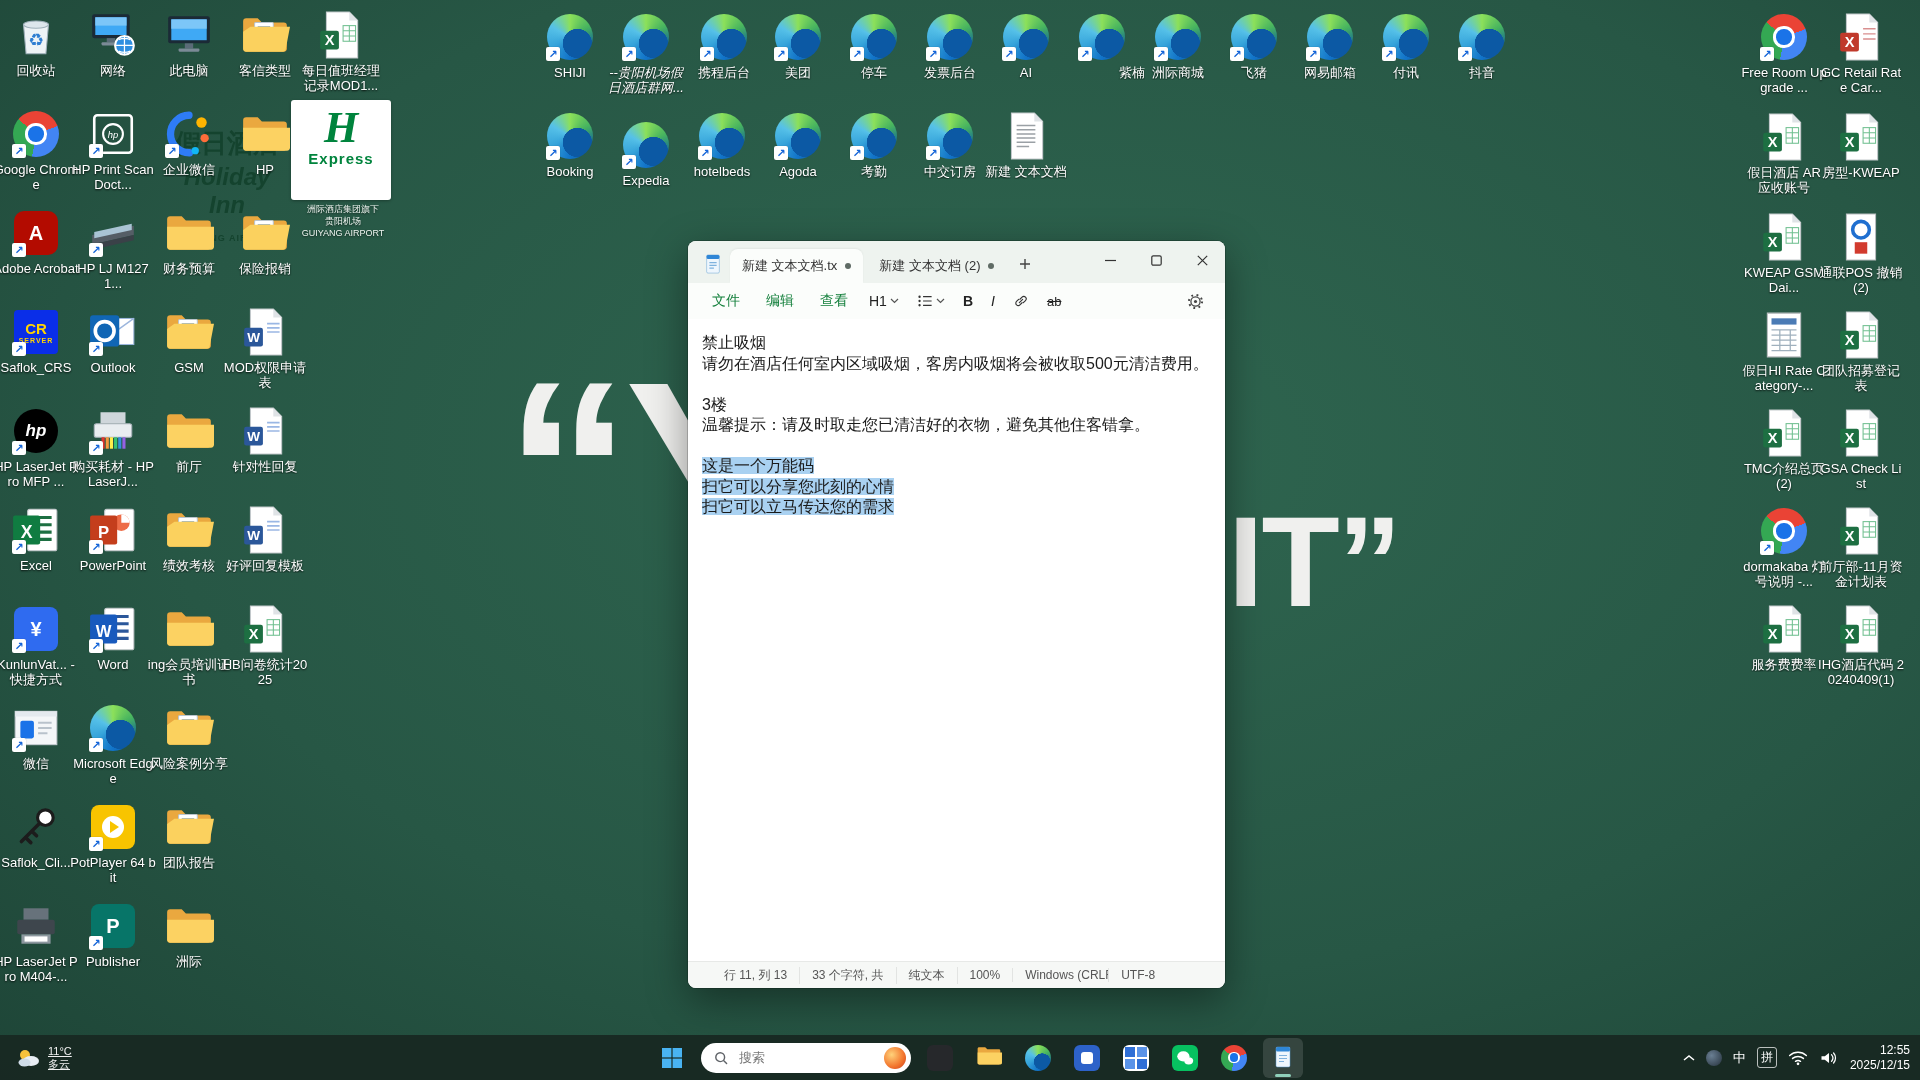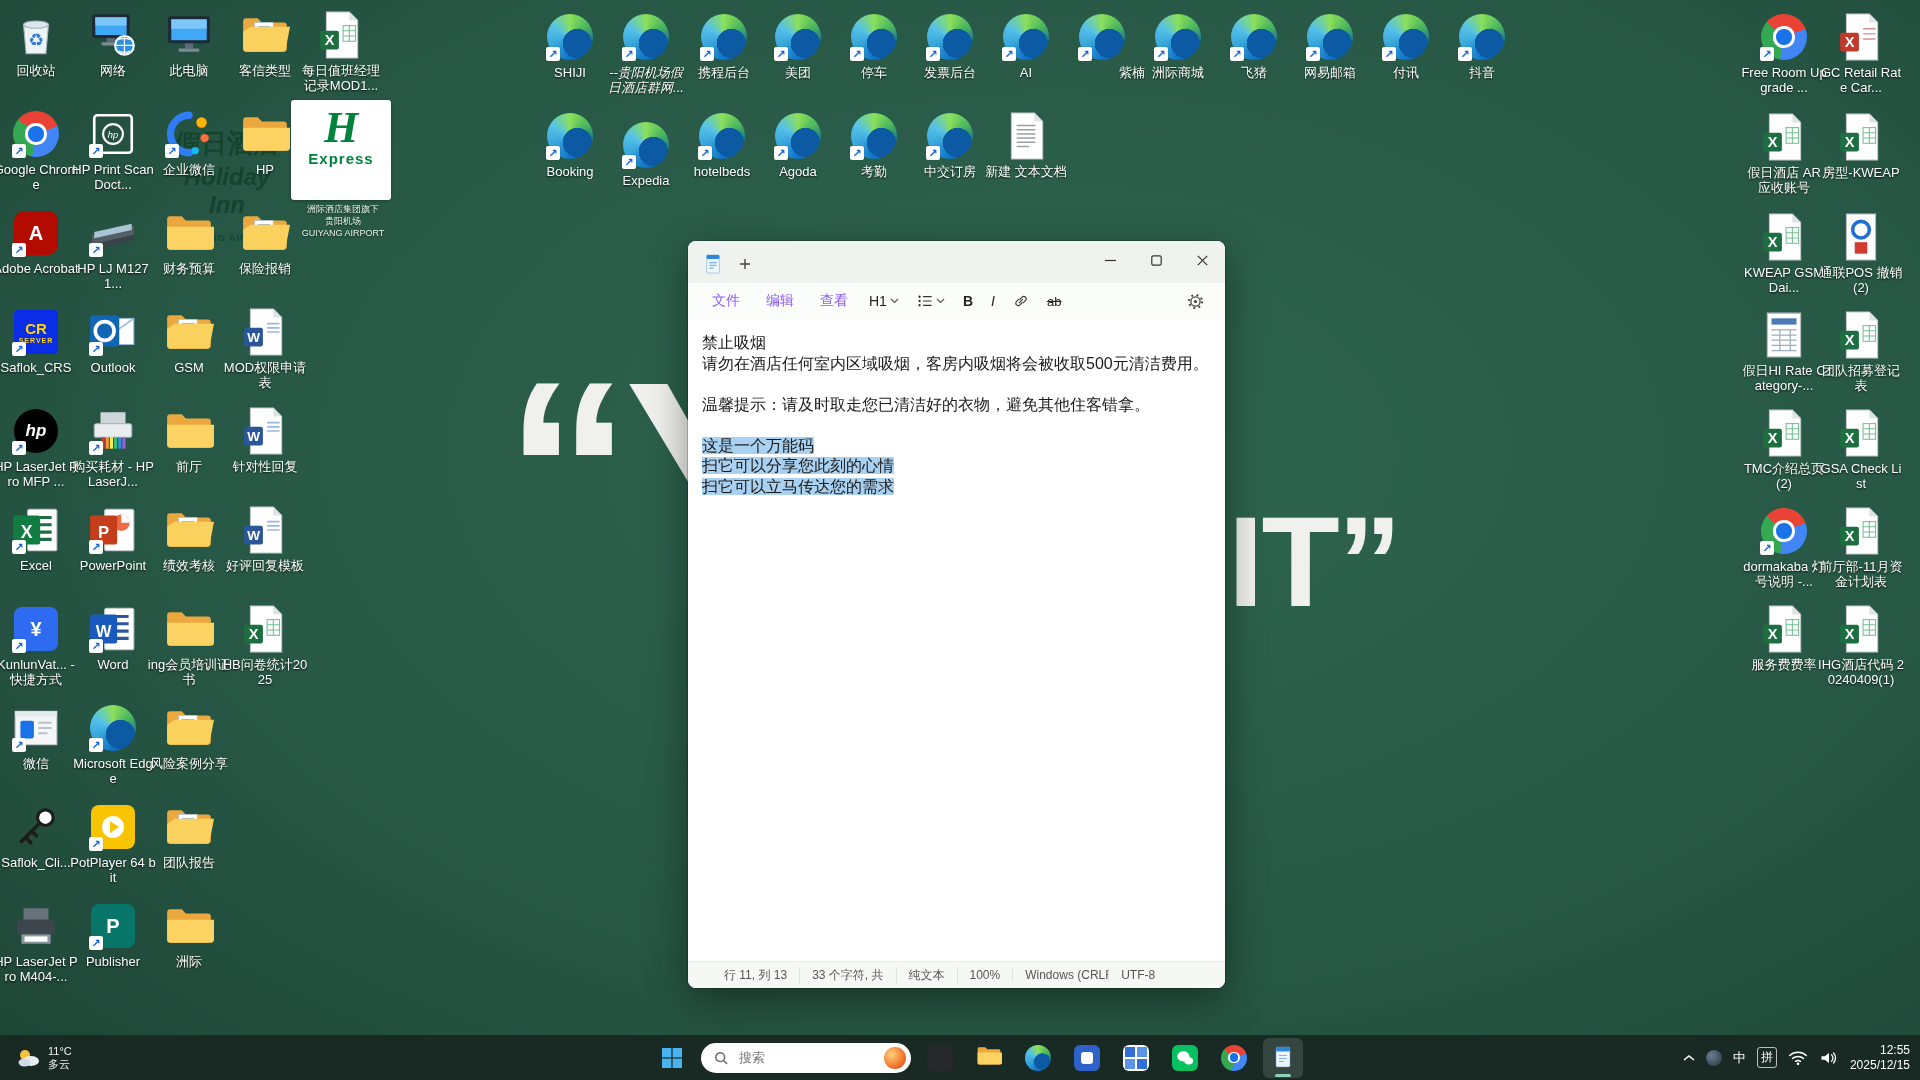--- a/index.html
+++ b/index.html
@@ -50,40 +50,40 @@
   .appico{width:26px;height:34px;display:flex;align-items:center;justify-content:center;margin-bottom:2px;}
   .appico svg{width:20px;height:22px;}
   .tab{height:34px;display:flex;align-items:center;gap:8px;padding:0 12px;font-size:13px;color:#333;
     border-radius:8px 8px 0 0;margin-left:4px;max-width:170px;white-space:nowrap;}
   .tab.active{background:#fbfdfb;box-shadow:0 -1px 2px rgba(0,0,0,.05);}
   .dot{width:6px;height:6px;border-radius:50%;background:#5f6b65;flex:none;}
   .newtab{width:30px;height:30px;border:none;background:transparent;margin:0 0 4px 4px;border-radius:4px;display:flex;align-items:center;justify-content:center;}
   .wctrl{margin-left:auto;display:flex;height:42px;align-self:flex-start;}
   .wbtn{width:46px;height:38px;display:flex;align-items:center;justify-content:center;background:transparent;border:none;}
   .toolbar{height:36px;display:flex;align-items:center;gap:4px;padding:0 14px 0 14px;background:#fbfdfb;flex:none;}
-  .menu-btn{border:none;background:transparent;font-size:14px;color:#8b5cf6;padding:5px 10px;border-radius:5px;}
+  .menu-btn{border:none;background:transparent;font-size:14px;color:#15803d;padding:5px 10px;border-radius:5px;}
   .fmt-btn{border:none;background:transparent;font-size:14px;color:#222;padding:4px 7px;border-radius:5px;display:flex;align-items:center;gap:3px;}
   .fmt-btn svg{display:block;}
   .bold-b{font-weight:bold;}
   .italic-i{font-style:italic;font-family:"Liberation Serif","DejaVu Serif",serif;}
   .strike-ab{text-decoration:line-through;font-size:13px;}
   .tspacer{flex:1;}
   .content{flex:1;background:#fff;padding:14px 6px 0 14px;overflow:hidden;}
   .line{font-size:16px;line-height:20.5px;white-space:pre;color:#1b1b1b;min-height:20.5px;}
   .line .sel{background:#a9d1f1;}
   .statusbar{height:27px;background:#f6f8f6;border-top:1px solid #e7e9e7;display:flex;align-items:center;
     font-size:12px;color:#555;padding-left:24px;flex:none;}
   .seg{padding:0 12px;border-right:1px solid #e2e4e2;white-space:nowrap;overflow:hidden;}
   .seg:last-child{border-right:none;}
 
   
   .taskbar{position:absolute;left:0;bottom:0;width:1920px;height:45px;z-index:10;
     background:rgba(24,41,34,.96);display:flex;align-items:center;}
   .tb-weather{position:absolute;left:8px;top:0;height:45px;display:flex;align-items:center;gap:6px;padding:0 8px;color:#f0f0f0;}
-  .wx{font-size:11px;line-height:13px;}
+  .wx{font-size:11px;line-height:13px;text-decoration:underline;}
   .tb-center{position:absolute;left:652px;top:0;height:45px;display:flex;align-items:center;gap:9px;}
   .tb{width:40px;height:40px;border-radius:6px;display:flex;align-items:center;justify-content:center;position:relative;}
   .tb.active{background:rgba(255,255,255,.13);}
   .tb.active::after{content:"";position:absolute;bottom:1px;left:12px;width:16px;height:3px;border-radius:2px;background:#8fd0ba;}
   .tsq{width:26px;height:26px;border-radius:6px;display:flex;align-items:center;justify-content:center;}
   .search-pill{width:210px;height:30px;background:#fff;border-radius:16px;display:flex;align-items:center;gap:8px;padding:0 5px 0 12px;}
   .search-pill input{border:none;outline:none;flex:1;font-size:13px;color:#333;background:transparent;width:100px;}
   .sball{width:22px;height:22px;border-radius:50%;background:radial-gradient(circle at 35% 35%,#ffd27a,#f2742c 60%,#c93a1e);}
   .tb-tray{position:absolute;right:6px;top:0;height:45px;display:flex;align-items:center;gap:11px;color:#fff;padding-right:4px;}
   .trayic{display:flex;align-items:center;justify-content:center;}
@@ -807,20 +807,30 @@
 
   <div class="win">
     <div class="tabbar">
       <div class="appico">
         <svg viewBox="0 0 44 48">
             <rect x="8" y="4" width="28" height="40" rx="3" fill="#eef6fd" stroke="#5a9bd0"></rect>
             <rect x="8" y="4" width="28" height="9" rx="3" fill="#2f86d6"></rect>
             <path d="M14 21h16M14 27h16M14 33h10" stroke="#7fb2de" stroke-width="2.4"></path>
           </svg>
       </div>
+      <div id="tabstrip" style="display:flex;align-items:flex-end;">
+          <div class="tab active">
+            <span>新建 文本文档.tx</span>
+            <span class="dot"></span>
+          </div>
+          <div class="tab">
+            <span>新建 文本文档 (2)</span>
+            <span class="dot"></span>
+          </div>
+        </div>
       <button class="newtab">
         <svg width="12" height="12" viewBox="0 0 12 12">
             <path d="M6 1v10M1 6h10" stroke="#444" stroke-width="1.4"></path>
           </svg>
       </button>
       <div class="wctrl">
         <button class="wbtn">
             <svg width="11" height="11" viewBox="0 0 11 11">
               <path d="M0 5.5h11" stroke="#333" stroke-width="1.2"></path>
             </svg>
@@ -882,20 +892,21 @@
             <circle cx="12" cy="12" r="9.3" fill="none" stroke="#444" stroke-width="2.8" stroke-dasharray="2.6 4.9"></circle>
             <circle cx="12" cy="12" r="2.2" fill="#444"></circle>
           </svg>
       </button>
     </div>
 
     <div class="content" id="editor">
         <div class="line">禁止吸烟</div>
         <div class="line">请勿在酒店任何室内区域吸烟，客房内吸烟将会被收取500元清洁费用。</div>
         <div class="line">&nbsp;</div>
+        <div class="line">3楼</div>
         <div class="line">温馨提示：请及时取走您已清洁好的衣物，避免其他住客错拿。</div>
         <div class="line">&nbsp;</div>
         <div class="line"><span class="sel">这是一个万能码</span></div>
         <div class="line"><span class="sel">扫它可以分享您此刻的心情</span></div>
         <div class="line"><span class="sel">扫它可以立马传达您的需求</span></div>
       </div>
 
     <div class="statusbar" id="statusbar">
         <span class="seg">行 11, 列 13</span>
         <span class="seg">33 个字符, 共</span>

